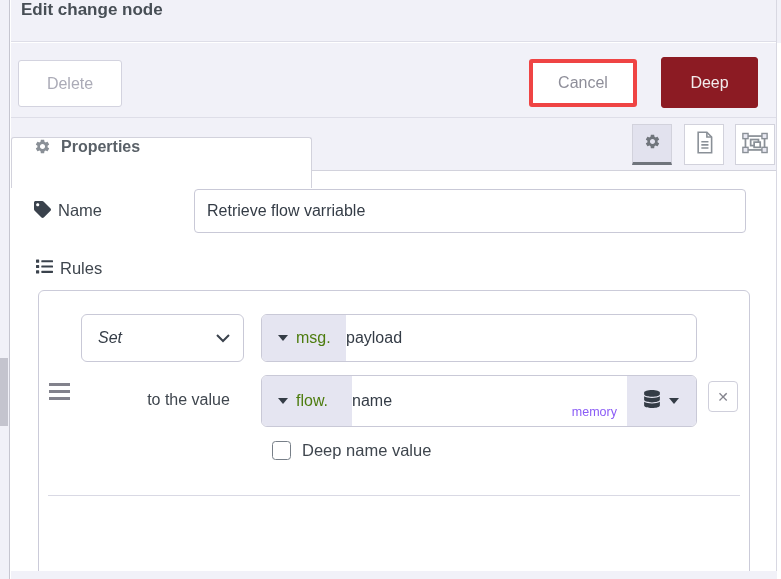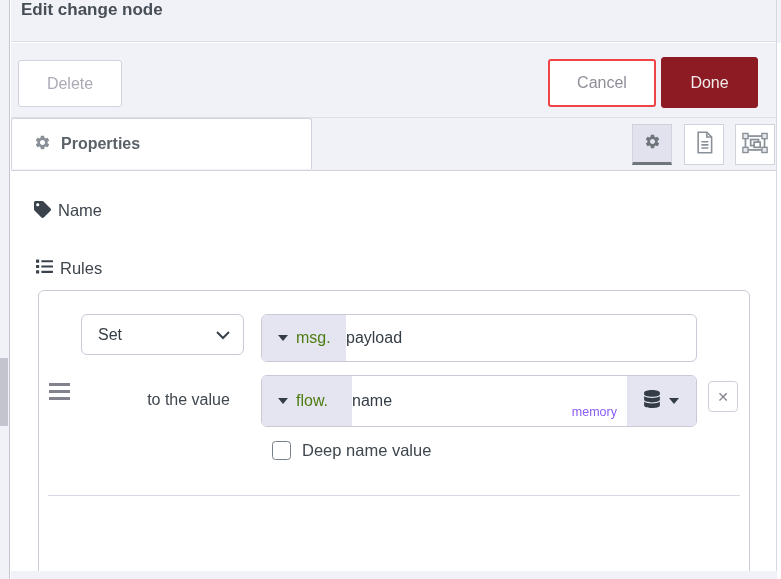--- a/index.html
+++ b/index.html
@@ -20,48 +20,48 @@
   .tray-header { position:absolute; left:0; top:0; width:100%; height:42px;
     background:#f1f1f8; border-bottom:1px solid #dedee8; display:flex; }
   .tray-title { margin-left:10px; font-size:17px; font-weight:bold; color:#474e55; }
   .tray-toolbar { position:absolute; left:0; top:43px; width:100%; height:75px;
     background:#f1f1f8; border-bottom:1px solid #dedee8; }
   .btn { position:absolute; display:flex; align-items:center; justify-content:center;
     font-size:16px; border-radius:3px; cursor:pointer; }
   .btn-delete { left:7px; top:17px; width:104px; height:47px; background:#fff;
     border:1px solid #d3d3df; color:#ababb7; }
   .btn-cancel { left:518px; top:16px; width:108px; height:48px; background:#fff;
-    border:2px solid #ef4444; color:#8e8e99;margin-left:19px; }
+    border:4px solid #ef4444; color:#8e8e99; }
   .btn-done { left:650px; top:14px; width:97px; height:51px; background:#8c1b23;
     border:1px solid #8c1b23; color:#f2ebeb; }
   
   .tabbar { position:absolute; left:0; top:118px; width:100%; height:53px;
     background:#f1f1f8; border-bottom:1px solid #d2d2dc; }
-  .tab-active { position:absolute; left:0; top:0; width:301px; height:51px; background:#fff;
+  .tab-active { position:absolute; left:0; top:19px; width:301px; height:51px; background:#fff;
     border:1px solid #d2d2dc; border-bottom:none; border-radius:3px 3px 0 0;
-    display:flex; align-items:center; z-index:2; }
+    display:flex; align-items:flex-start; z-index:2; }
   .tab-active .tab-gear { margin-left:22px; }
   .tab-label { margin-left:10px; font-size:16px; font-weight:bold; color:#5a6168; }
   .tabbtn { position:absolute; top:6px; width:40px; height:41px; background:#fff;
     border:1px solid #d2d2dc; display:flex; align-items:center; justify-content:center; cursor:pointer; }
   .tabbtn-gear { left:621px; background:#e2e2ee; border-bottom:3px solid #70757c; }
   .tabbtn-desc { left:673px; }
   .tabbtn-appearance { left:724px; width:40px; }
   
   .form-label { position:absolute; font-size:16.5px; color:#3f464e; }
   .tag-icon { position:absolute; left:23px; top:201px; }
   .list-icon { position:absolute; left:25px; top:258px; }
   .name-input { position:absolute; left:183px; top:189px; width:552px; height:44px;
     border:1px solid #c9c9d7; border-radius:4px; padding:0 12px; font-size:16px;
     color:#343c46; font-family:inherit; background:#fff; outline:none; }
   .rules-box { position:absolute; left:27px; top:290px; width:712px; height:300px;
     border:1px solid #cbcbd9; border-radius:6px; background:#fff; }
-  .action-select { position:absolute; left:70px; top:314px; width:163px; height:41px;
+  .action-select { position:absolute; left:70px; top:314px; width:163px; height:48px;
     border:1px solid #c9c9d7; border-radius:6px; background:#fff; display:flex;
-    align-items:center; cursor:pointer; }
+    align-items:center; cursor:pointer;font-style:italic; }
   .action-select .sel-text { margin-left:16px; font-size:16px; color:#343c46; flex:1; }
   .action-select svg { margin-right:13px; }
   .typedinput { position:absolute; border:1px solid #c9c9d7; border-radius:6px;
     background:#fff; display:flex; align-items:stretch; overflow:hidden; }
   .ti-1 { left:250px; top:314px; width:436px; height:48px; }
   .ti-2 { left:250px; top:375px; width:436px; height:52px; }
   .ti-prefix { background:#e5e5f1; display:flex; align-items:center; cursor:pointer; flex:none; }
   .ti-1 .ti-prefix { width:84px; }
   .ti-2 .ti-prefix { width:90px; }
   .caret { width:0; height:0; border-left:5px solid transparent;
@@ -102,21 +102,21 @@
 
   <div class="tray">
 
     <div class="tray-header">
       <span class="tray-title">Edit change node</span>
     </div>
 
     <div class="tray-toolbar">
       <div class="btn btn-delete">Delete</div>
       <div class="btn btn-cancel">Cancel</div>
-      <div class="btn btn-done">Done</div>
+      <div class="btn btn-done">Deep</div>
     </div>
 
     <div class="tabbar">
       <div class="tab-active">
         <span class="tab-gear">
           <svg width="17" height="17" viewBox="0 0 24 24" fill="#8a9097">
               <path d="M19.14 12.94c.04-.3.06-.61.06-.94 0-.32-.02-.64-.07-.94l2.03-1.58c.18-.14.23-.41.12-.61l-1.92-3.32c-.12-.22-.37-.29-.59-.22l-2.39.96c-.5-.38-1.03-.7-1.62-.94l-.36-2.54c-.04-.24-.24-.41-.48-.41h-3.84c-.24 0-.43.17-.47.41l-.36 2.54c-.59.24-1.13.57-1.62.94l-2.39-.96c-.22-.08-.47 0-.59.22L2.74 8.87c-.12.21-.08.47.12.61l2.03 1.58c-.05.3-.09.63-.09.94s.02.64.07.94l-2.03 1.58c-.18.14-.23.41-.12.61l1.92 3.32c.12.22.37.29.59.22l2.39-.96c.5.38 1.03.7 1.62.94l.36 2.54c.05.24.24.41.48.41h3.84c.24 0 .44-.17.47-.41l.36-2.54c.59-.24 1.13-.56 1.62-.94l2.39.96c.22.08.47 0 .59-.22l1.92-3.32c.12-.22.07-.47-.12-.61l-2.01-1.58zM12 15.6c-1.98 0-3.6-1.62-3.6-3.6s1.62-3.6 3.6-3.6 3.6 1.62 3.6 3.6-1.62 3.6-3.6 3.6z"></path>
             </svg>
         </span>
         <span class="tab-label">Properties</span>
@@ -156,20 +156,21 @@
         </span>
       </div>
     </div>
 
     <span class="tag-icon">
       <svg width="17" height="17" viewBox="0 0 512 512" fill="#3a424c">
           <path d="M0 252.118V48C0 21.49 21.49 0 48 0h204.118a48 48 0 0 1 33.941 14.059l211.882 211.882c18.745 18.745 18.745 49.137 0 67.882L293.823 497.941c-18.745 18.745-49.137 18.745-67.882 0L14.059 286.059A48 48 0 0 1 0 252.118zM112 64c-26.51 0-48 21.49-48 48s21.49 48 48 48 48-21.49 48-48-21.49-48-48-48z"></path>
         </svg>
     </span>
     <label class="form-label" style="left:47px; top:201px;">Name</label>
+    <input class="name-input" type="text" value="Retrieve flow varriable" style="">
 
     <span class="list-icon">
       <svg width="17" height="17" viewBox="0 0 512 512" fill="#3a424c">
           <path d="M80 368H16a16 16 0 0 0-16 16v64a16 16 0 0 0 16 16h64a16 16 0 0 0 16-16v-64a16 16 0 0 0-16-16zm0-320H16A16 16 0 0 0 0 64v64a16 16 0 0 0 16 16h64a16 16 0 0 0 16-16V64a16 16 0 0 0-16-16zm0 160H16a16 16 0 0 0-16 16v64a16 16 0 0 0 16 16h64a16 16 0 0 0 16-16v-64a16 16 0 0 0-16-16zm416 176H176a16 16 0 0 0-16 16v32a16 16 0 0 0 16 16h320a16 16 0 0 0 16-16v-32a16 16 0 0 0-16-16zm0-320H176a16 16 0 0 0-16 16v32a16 16 0 0 0 16 16h320a16 16 0 0 0 16-16V80a16 16 0 0 0-16-16zm0 160H176a16 16 0 0 0-16 16v32a16 16 0 0 0 16 16h320a16 16 0 0 0 16-16v-32a16 16 0 0 0-16-16z"></path>
         </svg>
     </span>
     <span class="form-label" style="left:49px; top:259px;">Rules</span>
 
     <div class="rules-box"></div>
 

